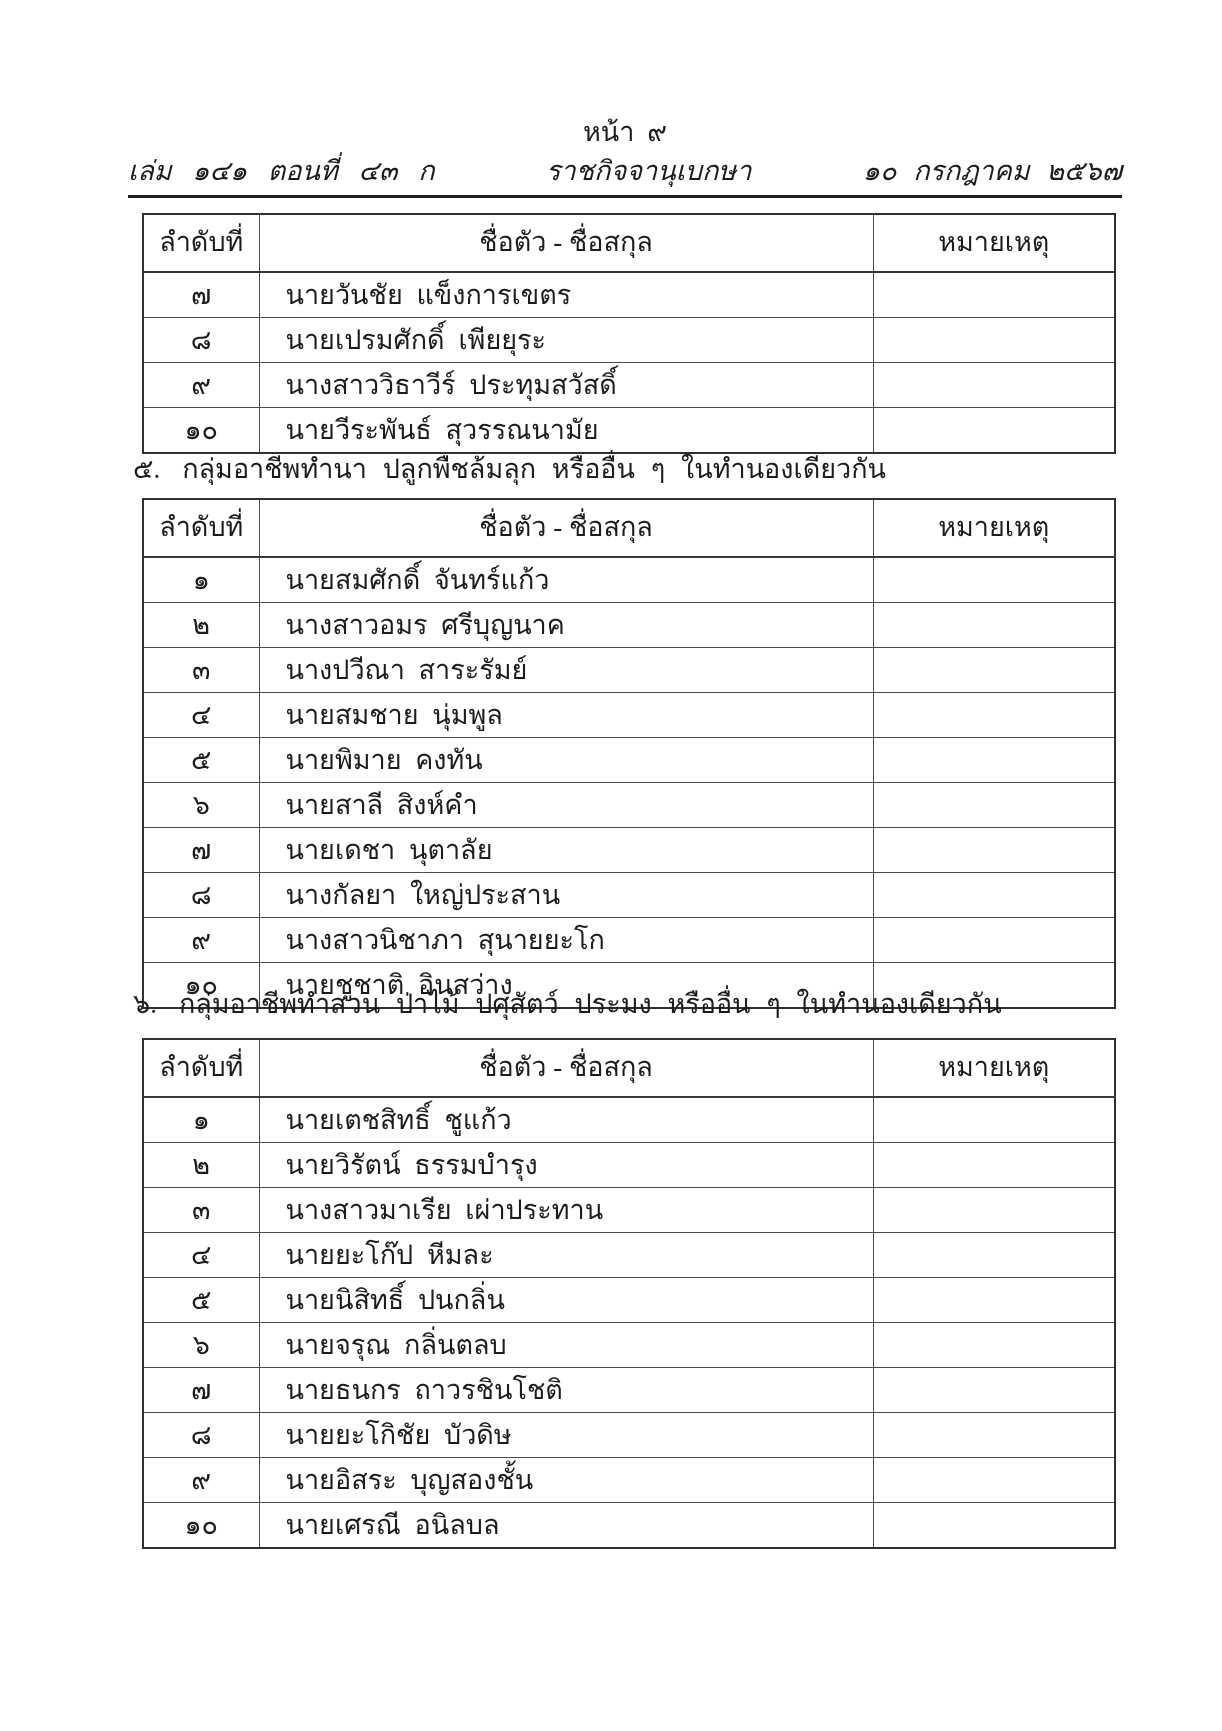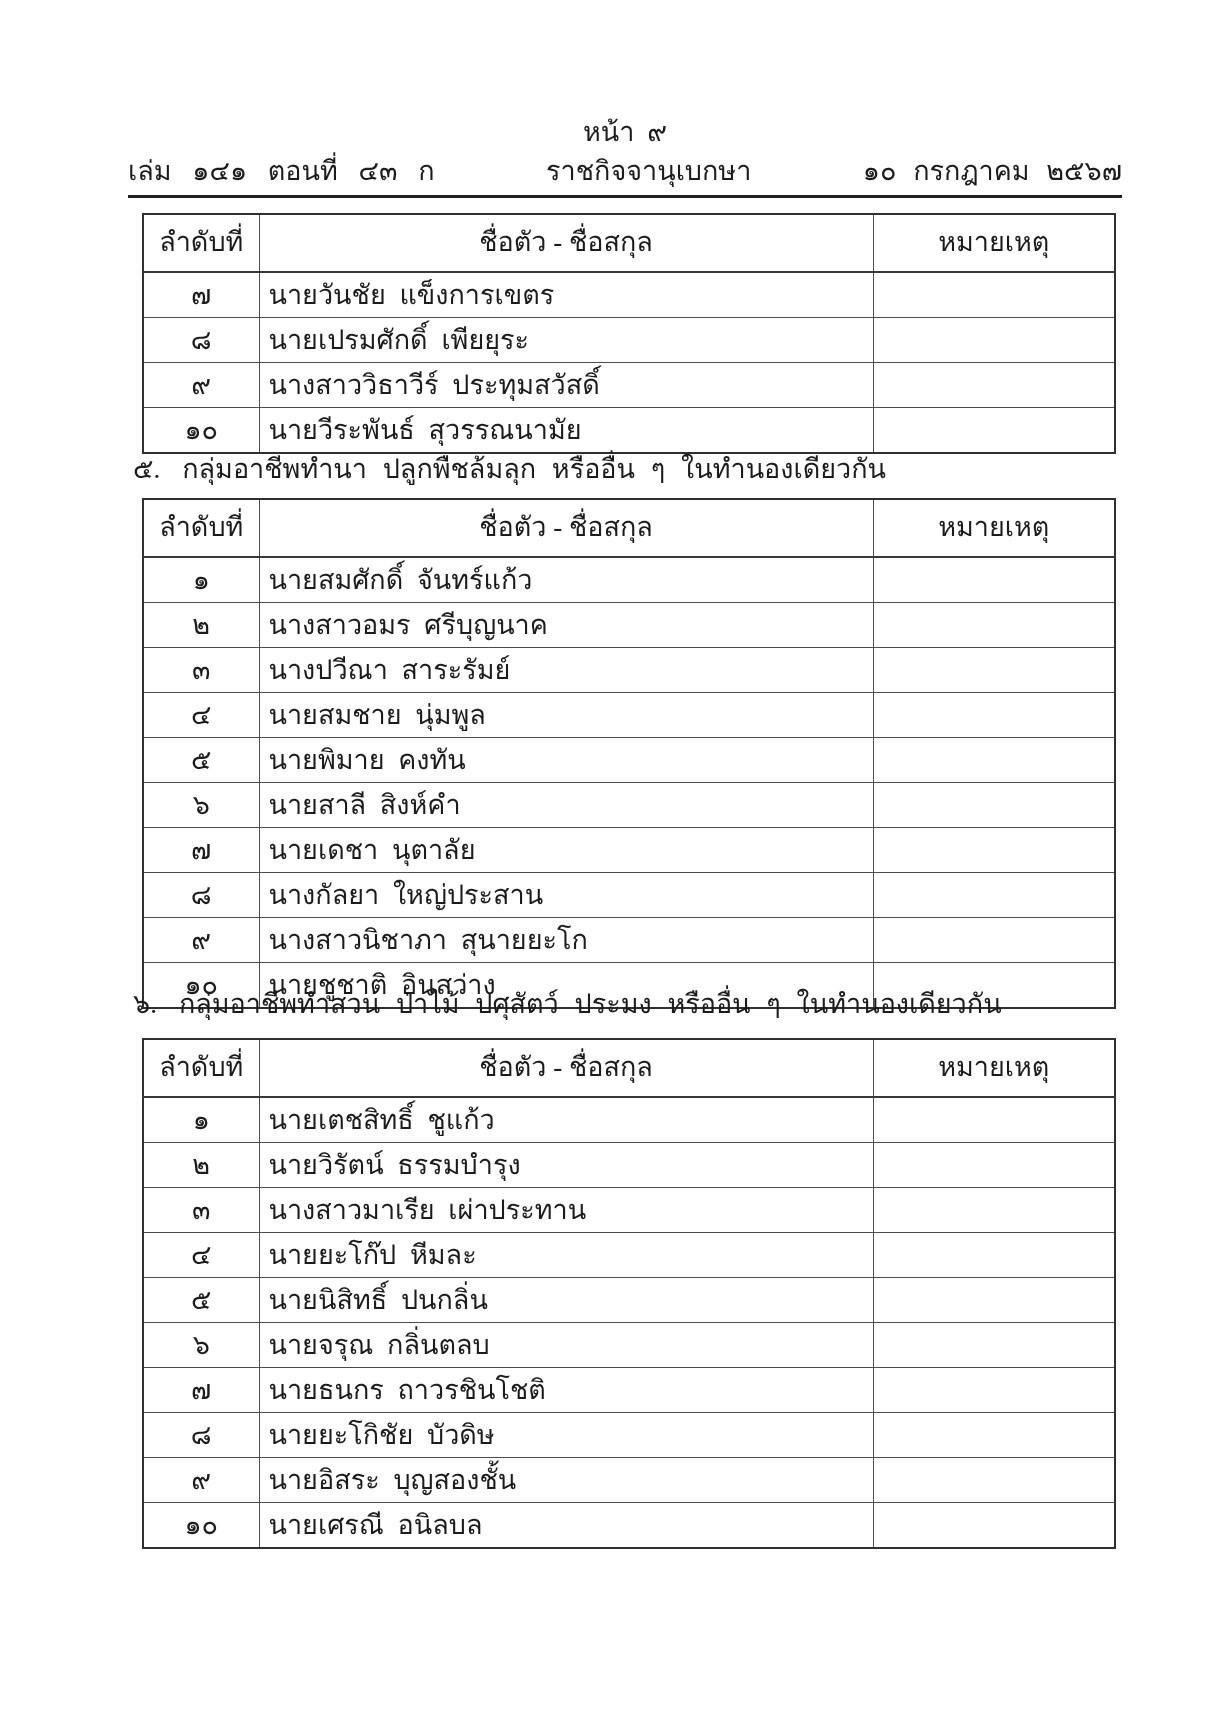--- a/index.html
+++ b/index.html
@@ -32,20 +32,21 @@
     text-align: center;
     word-spacing: 6px;
     line-height: 36px;
   }
   .header-line {
     display: flex;
     justify-content: space-between;
     align-items: baseline;
     line-height: 34px;
     margin-top: 4px;
+    font-style: italic;
   }
   .hl-left  { word-spacing: 14px; white-space: nowrap; }
   .hl-center{ white-space: nowrap; }
   .hl-right { word-spacing: 10px; white-space: nowrap; }
   .header-rule {
     margin-top: 7px;
     border-top: 3px solid #1f1f1f;
     height: 0;
   }
 
@@ -72,21 +73,21 @@
     border-bottom: 2px solid #383838;
     line-height: 1.25;
   }
   table.roster tbody td {
     height: 42px;
     vertical-align: middle;
     line-height: 1.2;
     overflow: visible;
   }
   td.order-cell { text-align: center; }
-  td.name-cell  { padding-left: 9px; word-spacing: 7px; white-space: nowrap; }
+  td.name-cell  { padding-left: 26px; word-spacing: 7px; white-space: nowrap; }
   td.remark-cell{ }
 
   .t1 { top: 213px; }
   .t2 { top: 498px; }
   .t3 { top: 1038px; }
 
   
   .section-heading {
     position: absolute;
     left: 133px;

